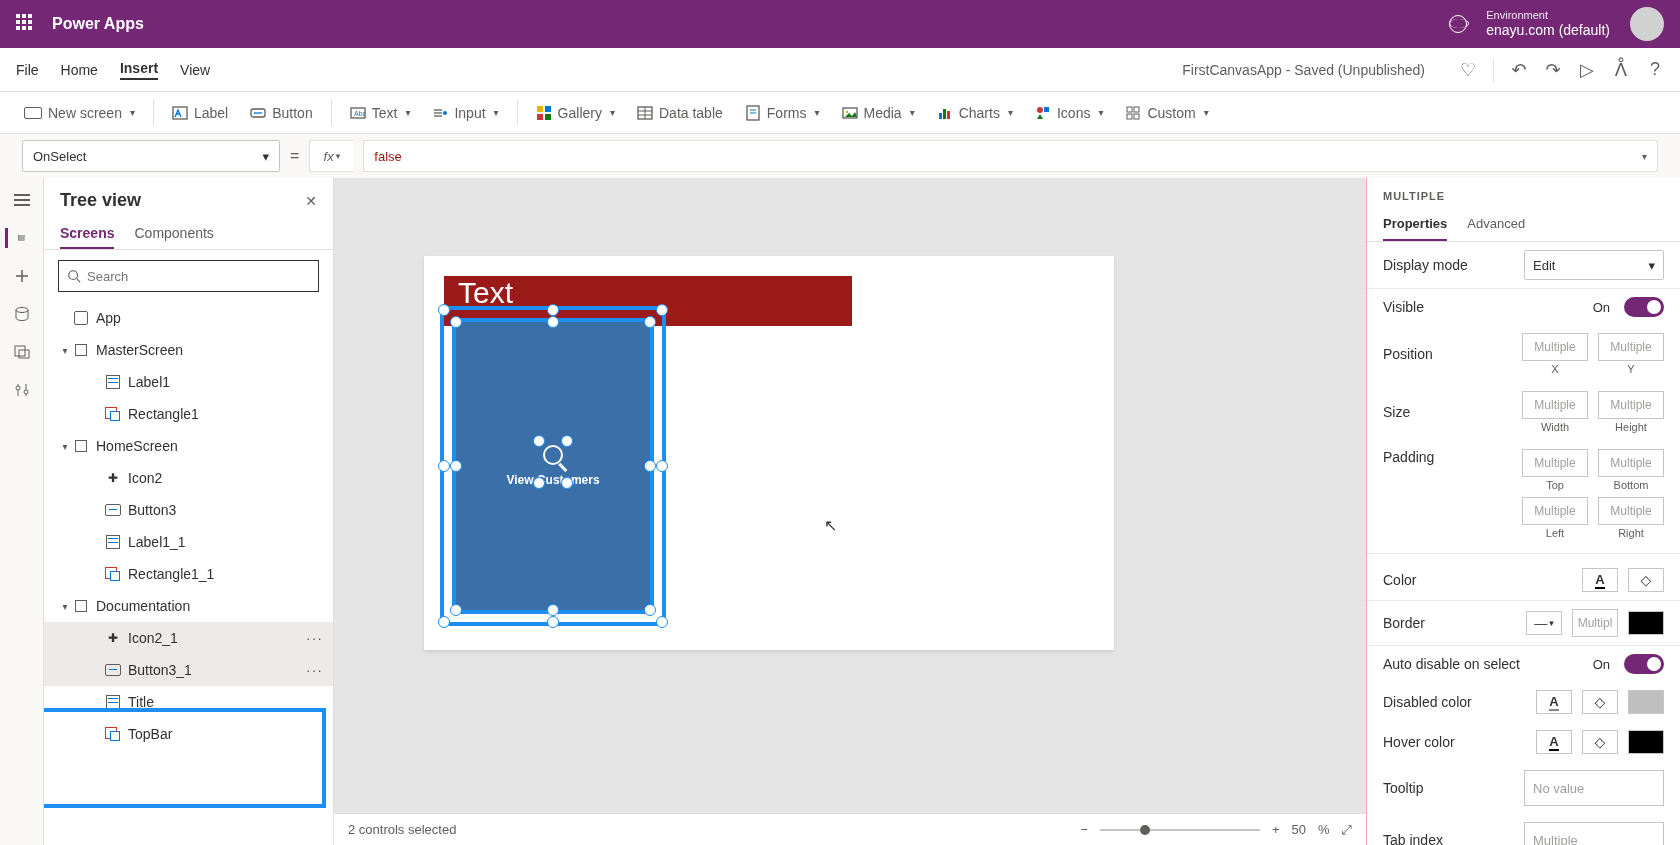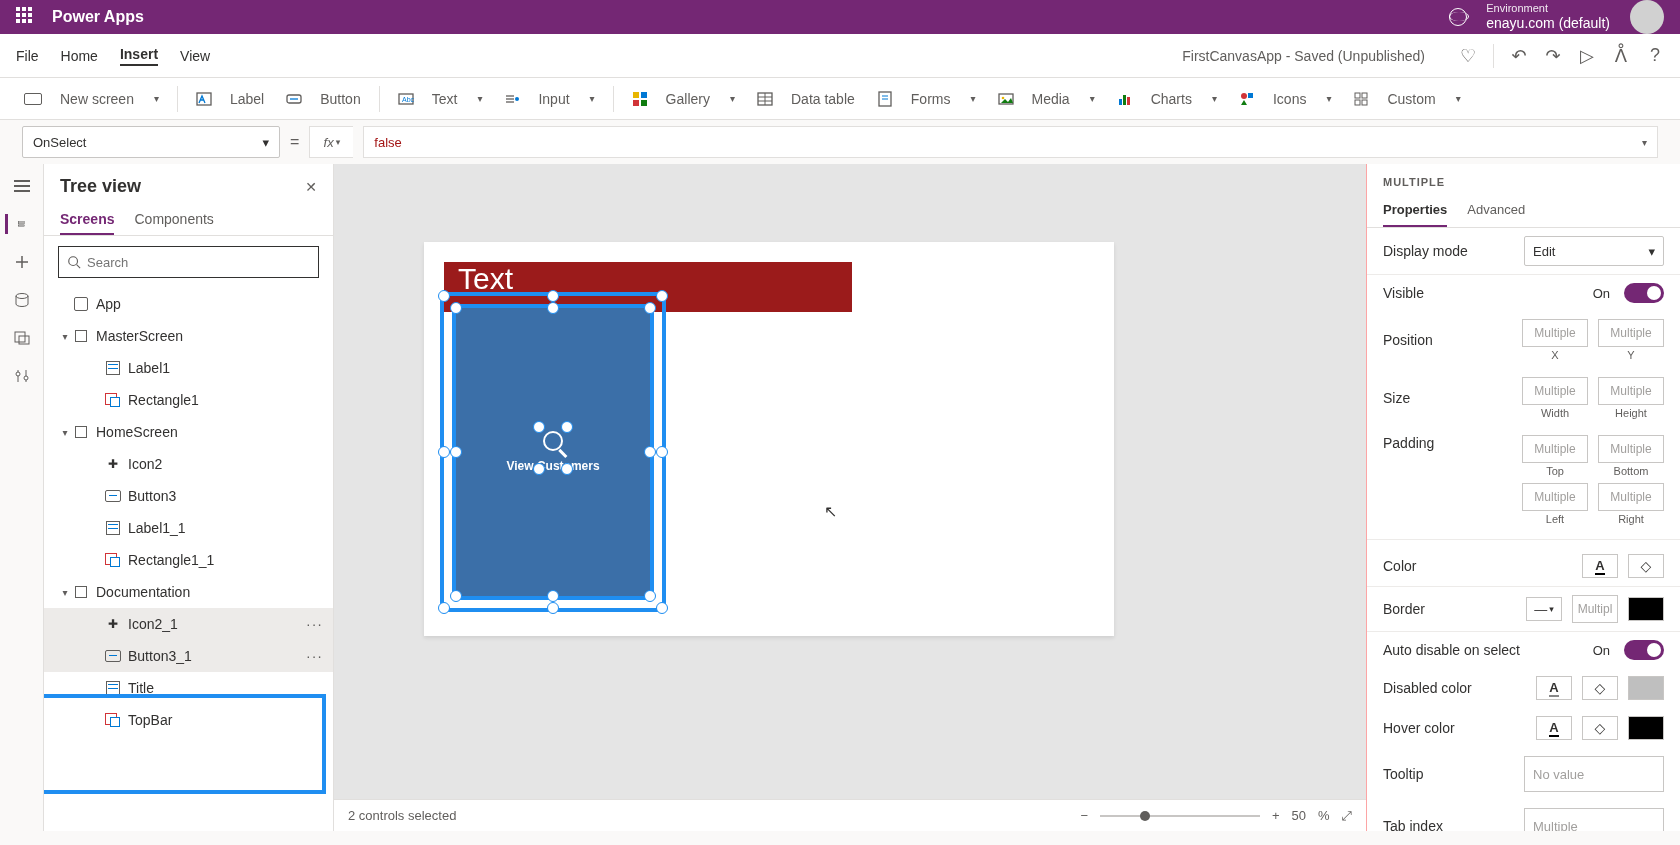--- a/index.html
+++ b/index.html
@@ -1,19 +1,19 @@
 <!DOCTYPE html>
 <html><head>
 <meta charset="utf-8">
 <style>
 * { box-sizing: border-box; margin: 0; padding: 0; font-family: "Segoe UI", -apple-system, sans-serif; }
 body { width: 1680px; height: 845px; overflow: hidden; background: #faf9f8; font-size: 13px; color: #323130; }
 
 
-.titlebar { height: 34px; background: #742774; color: #fff; display: flex; align-items: center; padding: 0 16px; }
+.titlebar { height: 48px; background: #742774; color: #fff; display: flex; align-items: center; padding: 0 16px; }
 .waffle { width: 20px; height: 20px; display: grid; grid-template-columns: repeat(3,4px); grid-template-rows: repeat(3,4px); gap: 2px; margin-right: 16px; }
 .waffle span { background: #fff; }
 .app-title { font-size: 16px; font-weight: 600; flex: 1; }
 .env-block { display: flex; align-items: center; gap: 19px; margin-right: 20px; }
 .env-icon { width: 18px; height: 18px; border: 1.4px solid #fff; border-radius: 50%; position: relative; }
 .env-icon::before { content:""; position:absolute; width:18px; height:9px; border:1.4px solid #fff; border-radius:50%; top:3.5px; left:-1.4px; border-top:none; border-bottom:none;}
 .env-text { line-height: 1.2; }
 .env-text .env-lab { font-size: 11px; opacity: .9; }
 .env-text .env-name { font-size: 14px; }
 .avatar { width: 34px; height: 34px; background: #d1d1d1; border-radius: 50%; }
@@ -24,21 +24,21 @@
 .menubar .menu-item.active { font-weight: 600; border-bottom: 2px solid #323130; padding-bottom: 2px; }
 .menubar .spacer { flex: 1; }
 .doc-title { color: #605e5c; font-size: 14px; margin-right: 12px; }
 .menu-icons { display: flex; align-items: center; gap: 16px; color: #605e5c; }
 .menu-icons .divider { width: 1px; height: 24px; background: #e1dfdd; }
 .menu-icons svg, .menu-icons .glyph { width: 18px; height: 18px; }
 .menu-icons .glyph { font-size: 18px; display:inline-flex; align-items:center; justify-content:center; }
 
 
 .ribbon { height: 42px; background: #fff; border-bottom: 1px solid #e1dfdd; display: flex; align-items: center; padding: 0 16px; gap: 6px; color: #605e5c; font-size: 14px; }
-.ribbon .rbtn { display: flex; align-items: center; gap: 18px; padding: 4px 8px; cursor: pointer; }
+.ribbon .rbtn { display: flex; align-items: center; gap: 6px; padding: 4px 8px; cursor: pointer; }
 .ribbon .rsep { width: 1px; height: 26px; background: #e1dfdd; margin: 0 4px; }
 .ribbon .chev { font-size: 10px; color: #605e5c; margin-left: 2px; }
 .ribbon .ricon { width: 16px; height: 16px; display: inline-block; }
 .ribbon .ricon.screen { border: 1.5px solid #605e5c; border-radius: 2px; width: 18px; height: 12px; }
 
 
 .formula-row { height: 44px; background: #faf9f8; display: flex; align-items: center; padding: 6px 22px; gap: 10px; }
 .prop-select { width: 258px; height: 32px; background: #fff; border: 1px solid #c8c6c4; border-radius: 2px; display: flex; align-items: center; padding: 0 10px; justify-content: space-between; }
 .eq { font-size: 16px; color: #605e5c; }
 .fx { width: 44px; height: 32px; background:#fff; border:1px solid #e1dfdd; border-right:none; display:flex; align-items:center; justify-content:center; gap:2px; color:#605e5c;}

